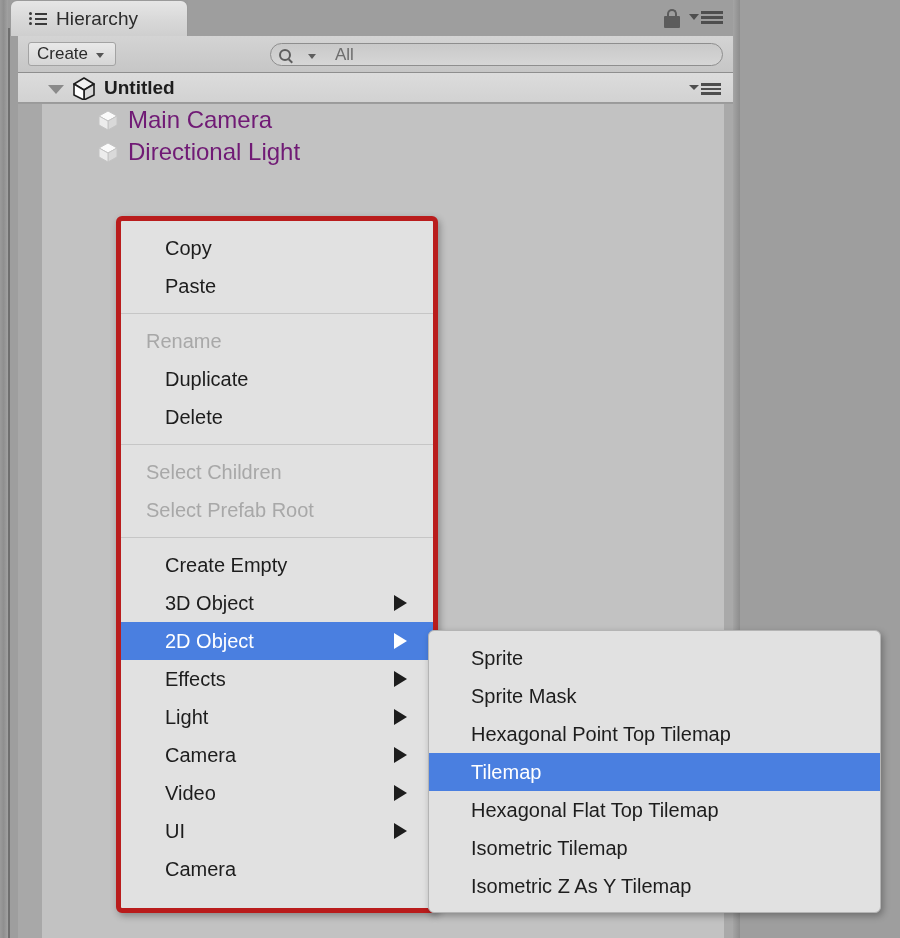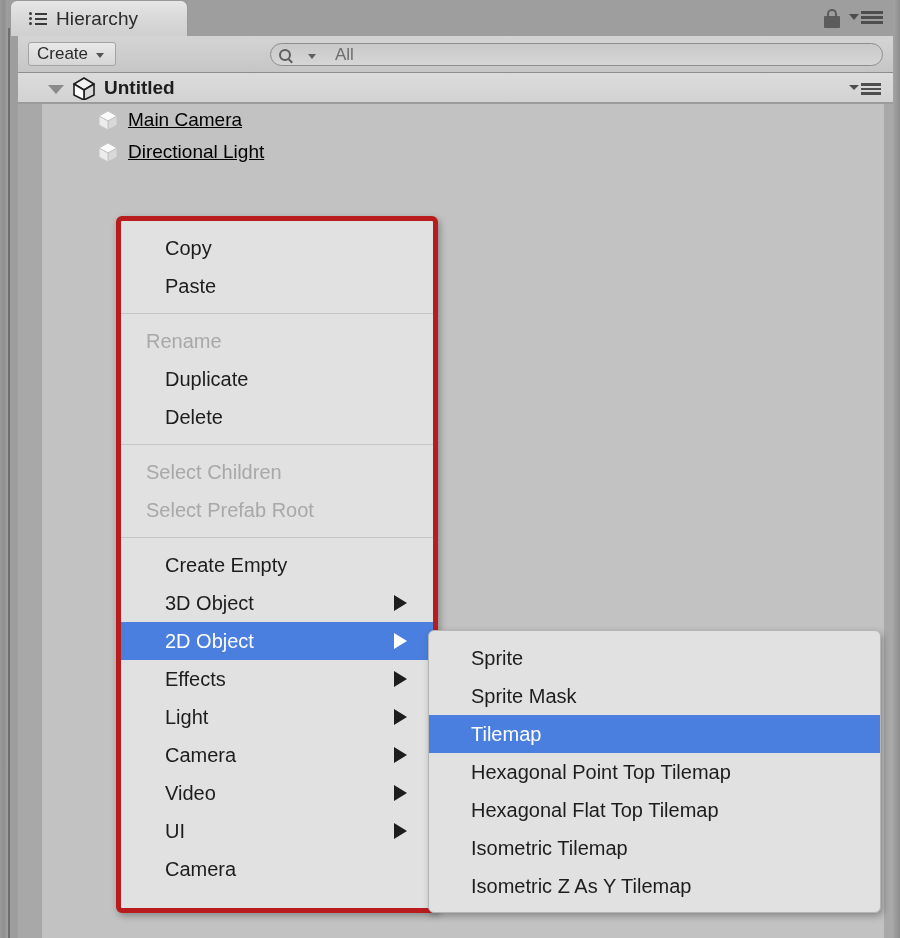--- a/index.html
+++ b/index.html
@@ -4,21 +4,21 @@
 <style>
   * { margin:0; padding:0; box-sizing:border-box; }
   html, body {
     width:900px; height:938px;
     font-family:"Liberation Sans", sans-serif;
     background:#9e9e9e;
     overflow:hidden;
     -webkit-font-smoothing:antialiased;
   }
 
-  #root { position:relative; width:900px; height:938px; }
+  #root { position:relative; width:740px; height:938px; }
 
   
   .outer-bg { position:absolute; inset:0; background:#9c9c9c; }
 
   .left-rail { position:absolute; left:0; top:0; width:8px; height:938px;
     background:linear-gradient(to right,#9b9b9b 0%,#8f8f8f 45%,#a2a2a2 100%); }
   .left-rail-line { position:absolute; left:8px; top:28px; width:2px; height:910px;
     background:#6f6f6f; }
   .left-rail2 { position:absolute; left:10px; top:0; width:8px; height:938px;
     background:#9e9e9e; }
@@ -118,21 +118,21 @@
   
   .hier-gutter { position:absolute; left:18px; top:104px; width:24px; bottom:0;
     background:#a8a8a8; }
   .hier-content { position:absolute; left:42px; top:104px; right:16px; bottom:0;
     background:#c2c2c2; }
   .hier-scroll { position:absolute; right:7px; top:104px; width:9px; bottom:0;
     background:#a9a9a9; }
 
   .hier-row { position:absolute; left:0; height:32px; display:flex; align-items:center; gap:8px; }
   .cube-ico { width:24px; height:24px; flex:none; }
-  .hier-label { font-size:19px; color:#000000;text-decoration:underline; }
+  .hier-label { font-size:24px; color:#701a75; }
 
   
   .ctx {
     position:absolute; left:116px; top:216px; width:322px; height:697px;
     background:#e1e1e1; border:5px solid #b91c1c;
     border-radius:6px;
     box-shadow:2px 3px 7px rgba(0,0,0,.30);
   }
   .ctx-item { position:relative; height:38px; display:flex; align-items:center;
     padding-left:44px; font-size:20px; color:#1d1d1d; }
@@ -318,27 +318,27 @@
     </div>
 
   <div class="sub" id="sub">
       <div class="ctx-gap"></div>
       <div class="sub-item">
         <span>Sprite</span>
       </div>
       <div class="sub-item">
         <span>Sprite Mask</span>
       </div>
+      <div class="sub-item">
+        <span>Hexagonal Point Top Tilemap</span>
+      </div>
       <div class="sub-item sel">
         <span>Tilemap</span>
       </div>
       <div class="sub-item">
-        <span>Hexagonal Point Top Tilemap</span>
-      </div>
-      <div class="sub-item">
         <span>Hexagonal Flat Top Tilemap</span>
       </div>
       <div class="sub-item">
         <span>Isometric Tilemap</span>
       </div>
       <div class="sub-item">
         <span>Isometric Z As Y Tilemap</span>
       </div>
     </div>
 

